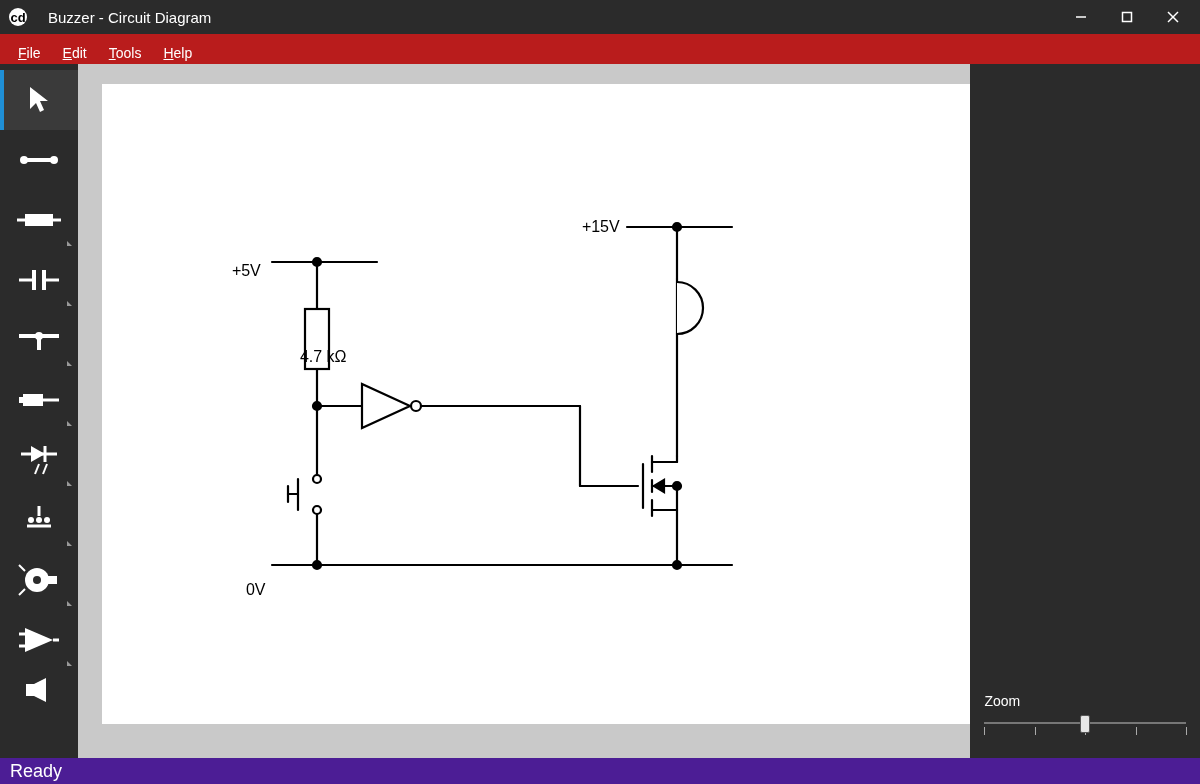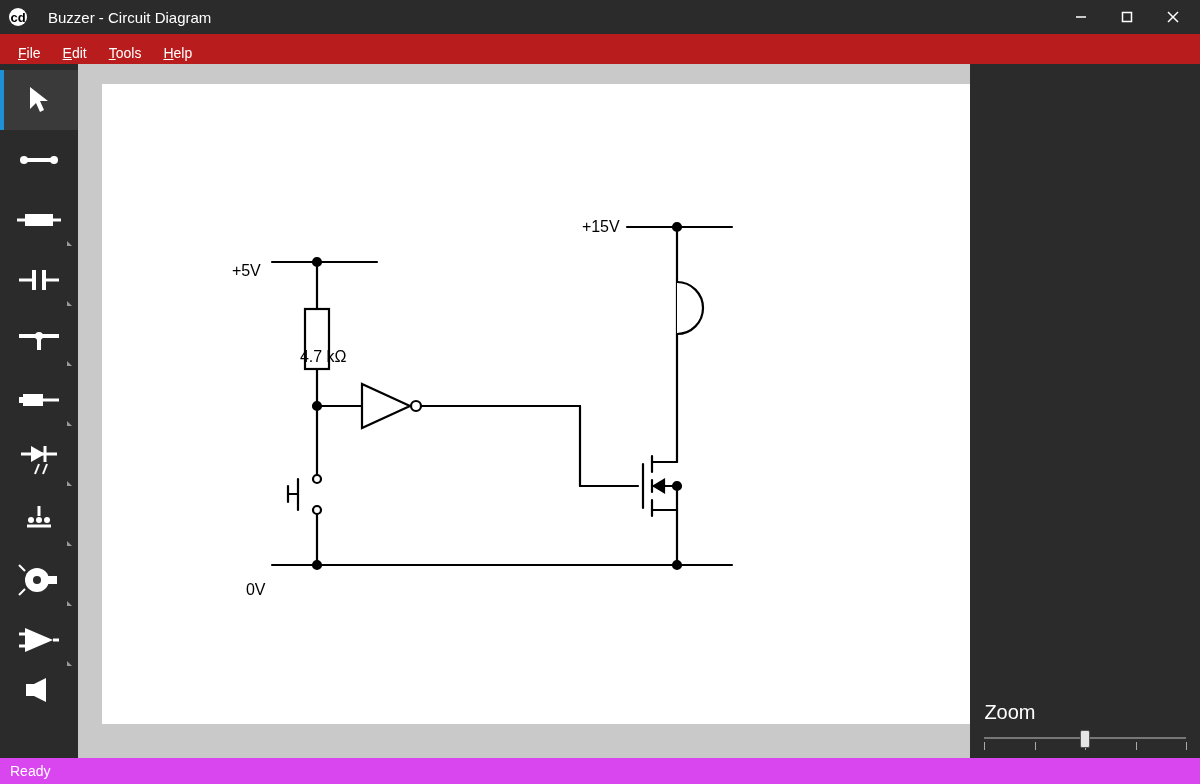--- a/index.html
+++ b/index.html
@@ -16,27 +16,27 @@
   .toolbox { width: 78px; background: #2b2b2b; display: flex; flex-direction: column; align-items: center; padding-top: 6px; overflow: hidden; }
   .tool { width: 78px; height: 60px; display: flex; align-items: center; justify-content: center; position: relative; cursor: pointer; }
   .tool.selected { background: #3a3a3a; }
   .tool.selected::before { content: ""; position: absolute; left: 0; top: 0; bottom: 0; width: 4px; background: #1f8fd6; }
   .tool .expander { position: absolute; right: 6px; bottom: 4px; width: 0; height: 0; border-left: 5px solid #999; border-top: 5px solid transparent; }
   .canvas-wrap { flex: 1 1 auto; background: #c9c9c9; display: flex; align-items: flex-start; justify-content: flex-start; padding: 20px 0 0 24px; position: relative; overflow: hidden; }
   .canvas { background: #fff; width: 870px; height: 640px; position: relative; }
   .canvas svg { position: absolute; left: 0; top: 0; }
   .canvas .label { position: absolute; font-size: 16px; color: #000; font-family: Liberation Sans, sans-serif; }
   .rightpane { width: 230px; background: #2b2b2b; position: relative; }
-  .zoom-area { position: absolute; bottom: 0; left: 0; right: 0; padding: 8px 14px 10px 14px; color: #fff; font-size: 20px; }
+  .zoom-area { position: absolute; bottom: 0; left: 0; right: 0; padding: 8px 14px 25px 14px; color: #fff; font-size: 14px; }
   .zoom-label { margin-bottom: 4px; display: block; }
   .slider-track { height: 20px; position: relative; }
   .slider-line { position: absolute; left: 0; right: 0; top: 9px; height: 2px; background: #777; }
   .slider-tick { position: absolute; top: 14px; width: 1px; height: 8px; background: #aaa; }
   .slider-thumb { position: absolute; top: 2px; width: 10px; height: 18px; background: #e6e6e6; border: 1px solid #555; border-radius: 2px; transform: translateX(-50%); cursor: pointer; }
-  .statusbar { height: 26px; background: #d946ef; color: #fff; display: flex; align-items: center; padding: 0 10px; font-size: 14px; }
+  .statusbar { height: 26px; background: #4c1d95; color: #fff; display: flex; align-items: center; padding: 0 10px; font-size: 18px; }
   svg { overflow: visible; }
 </style>
 </head>
 <body>
 
 <div class="titlebar">
   <span class="app-icon">
     <svg width="20" height="20" viewBox="0 0 20 20">
       <circle cx="10" cy="10" r="9" fill="#fff"></circle>
       <text x="10" y="15" text-anchor="middle" font-size="13" font-weight="bold" fill="#000" font-family="Arial">cd</text>

